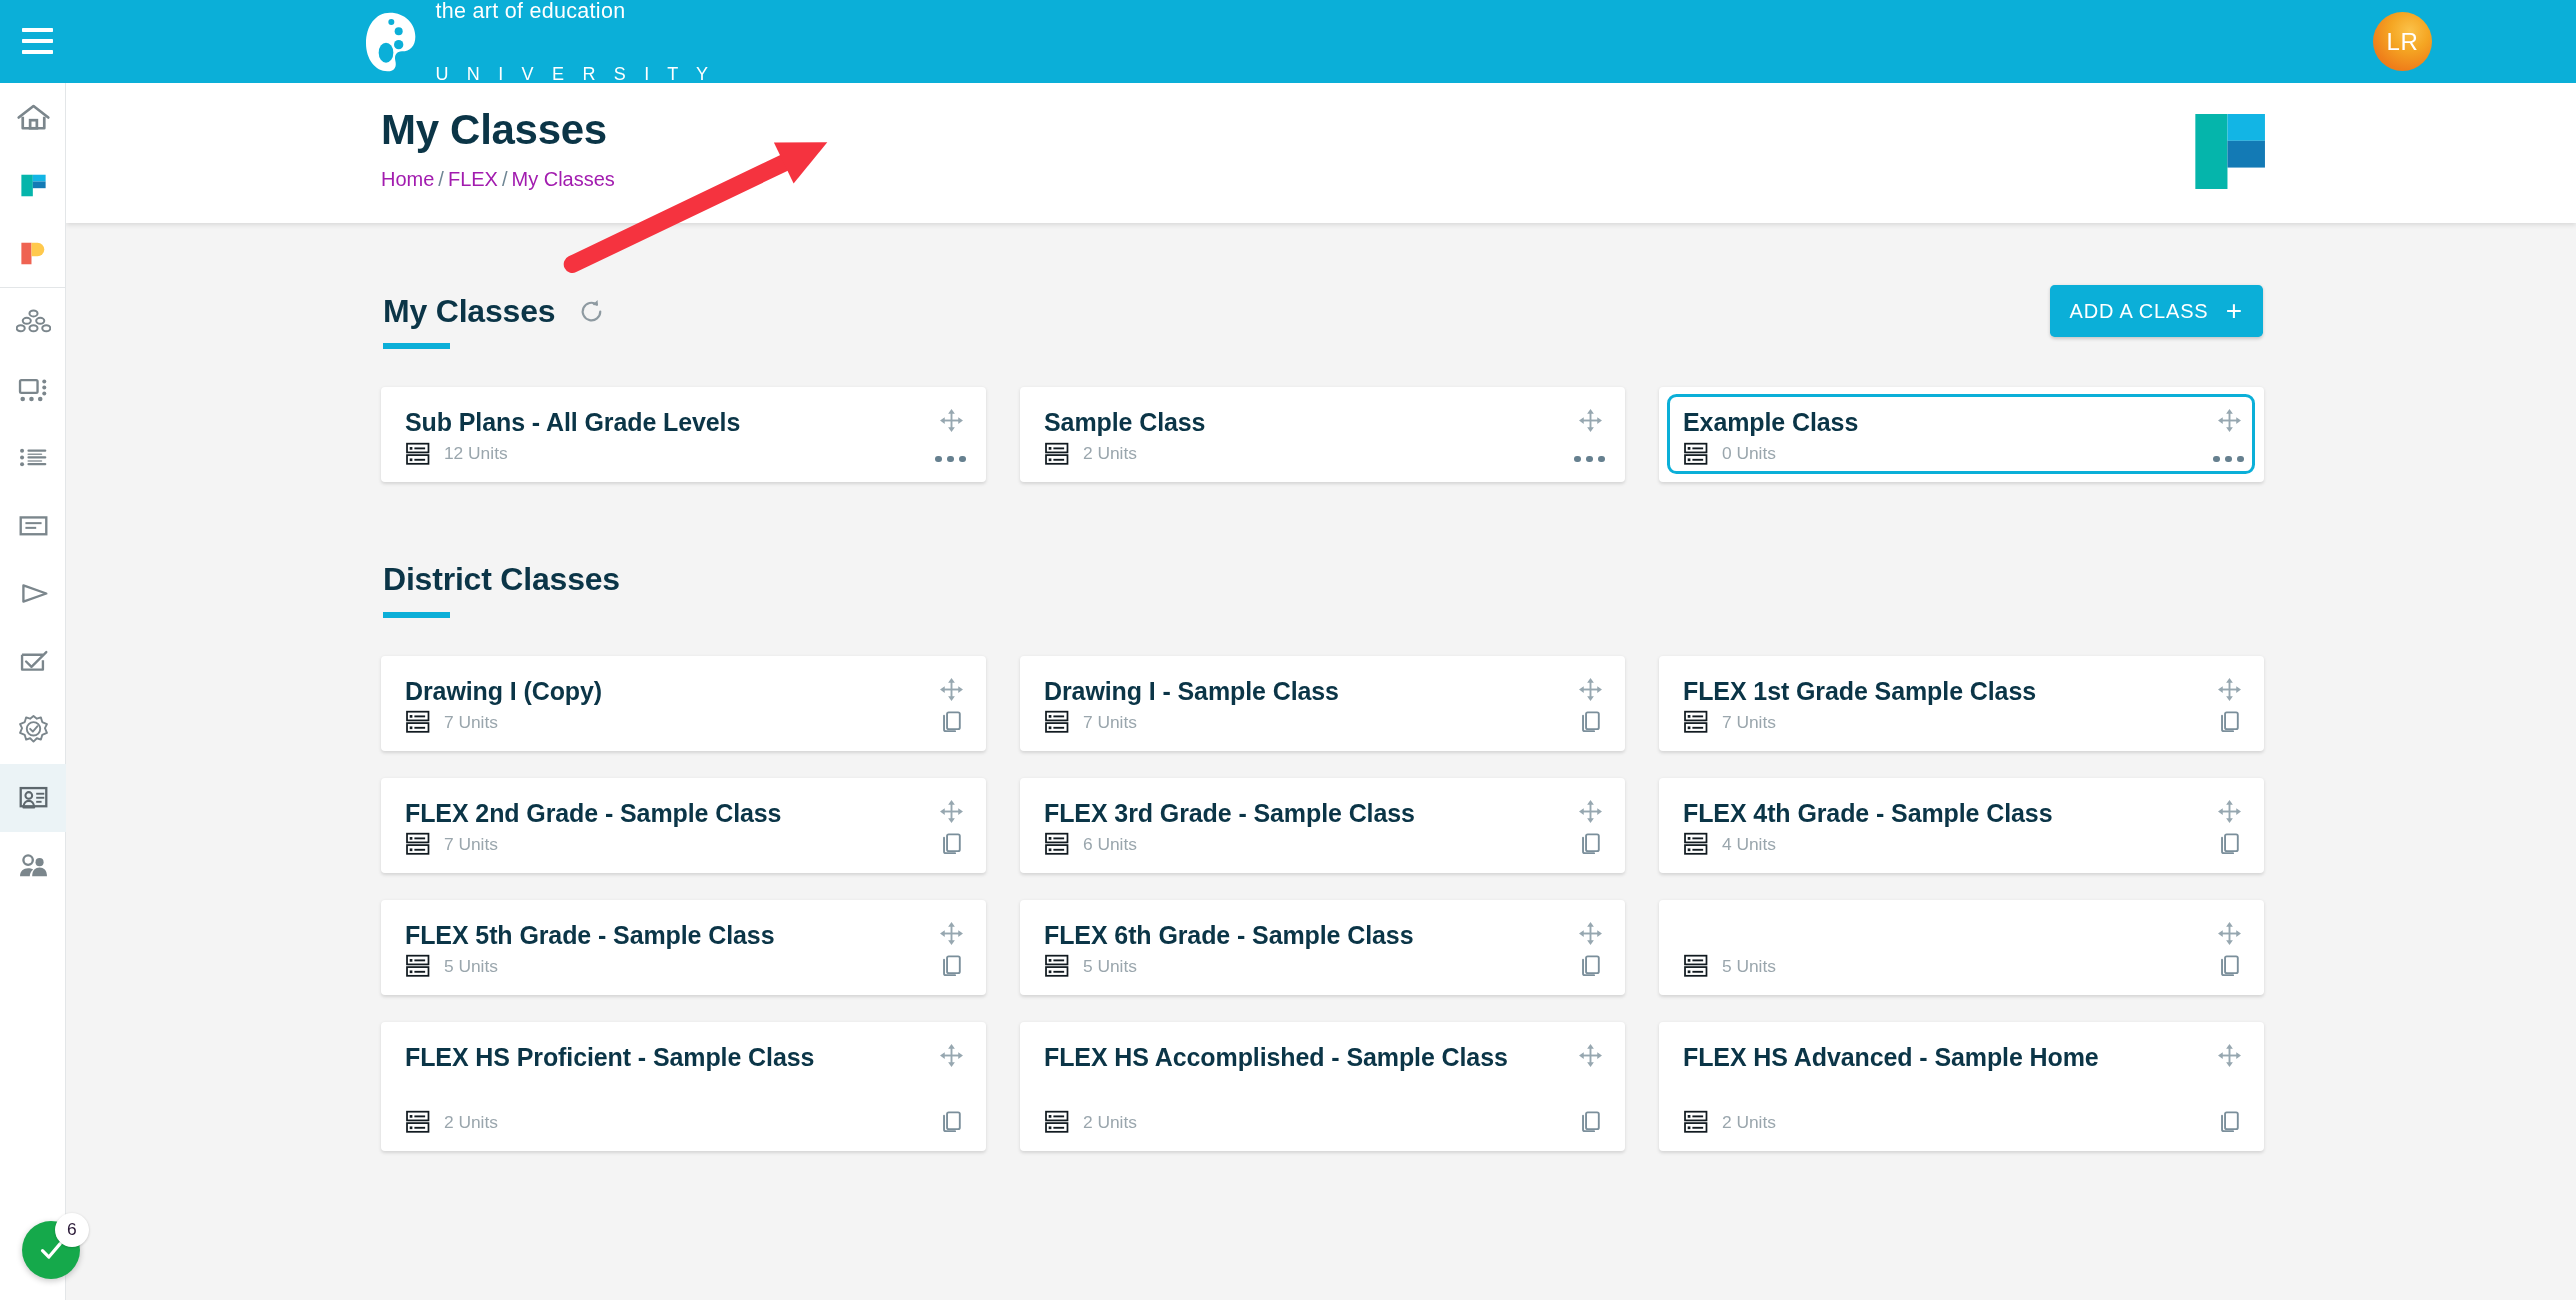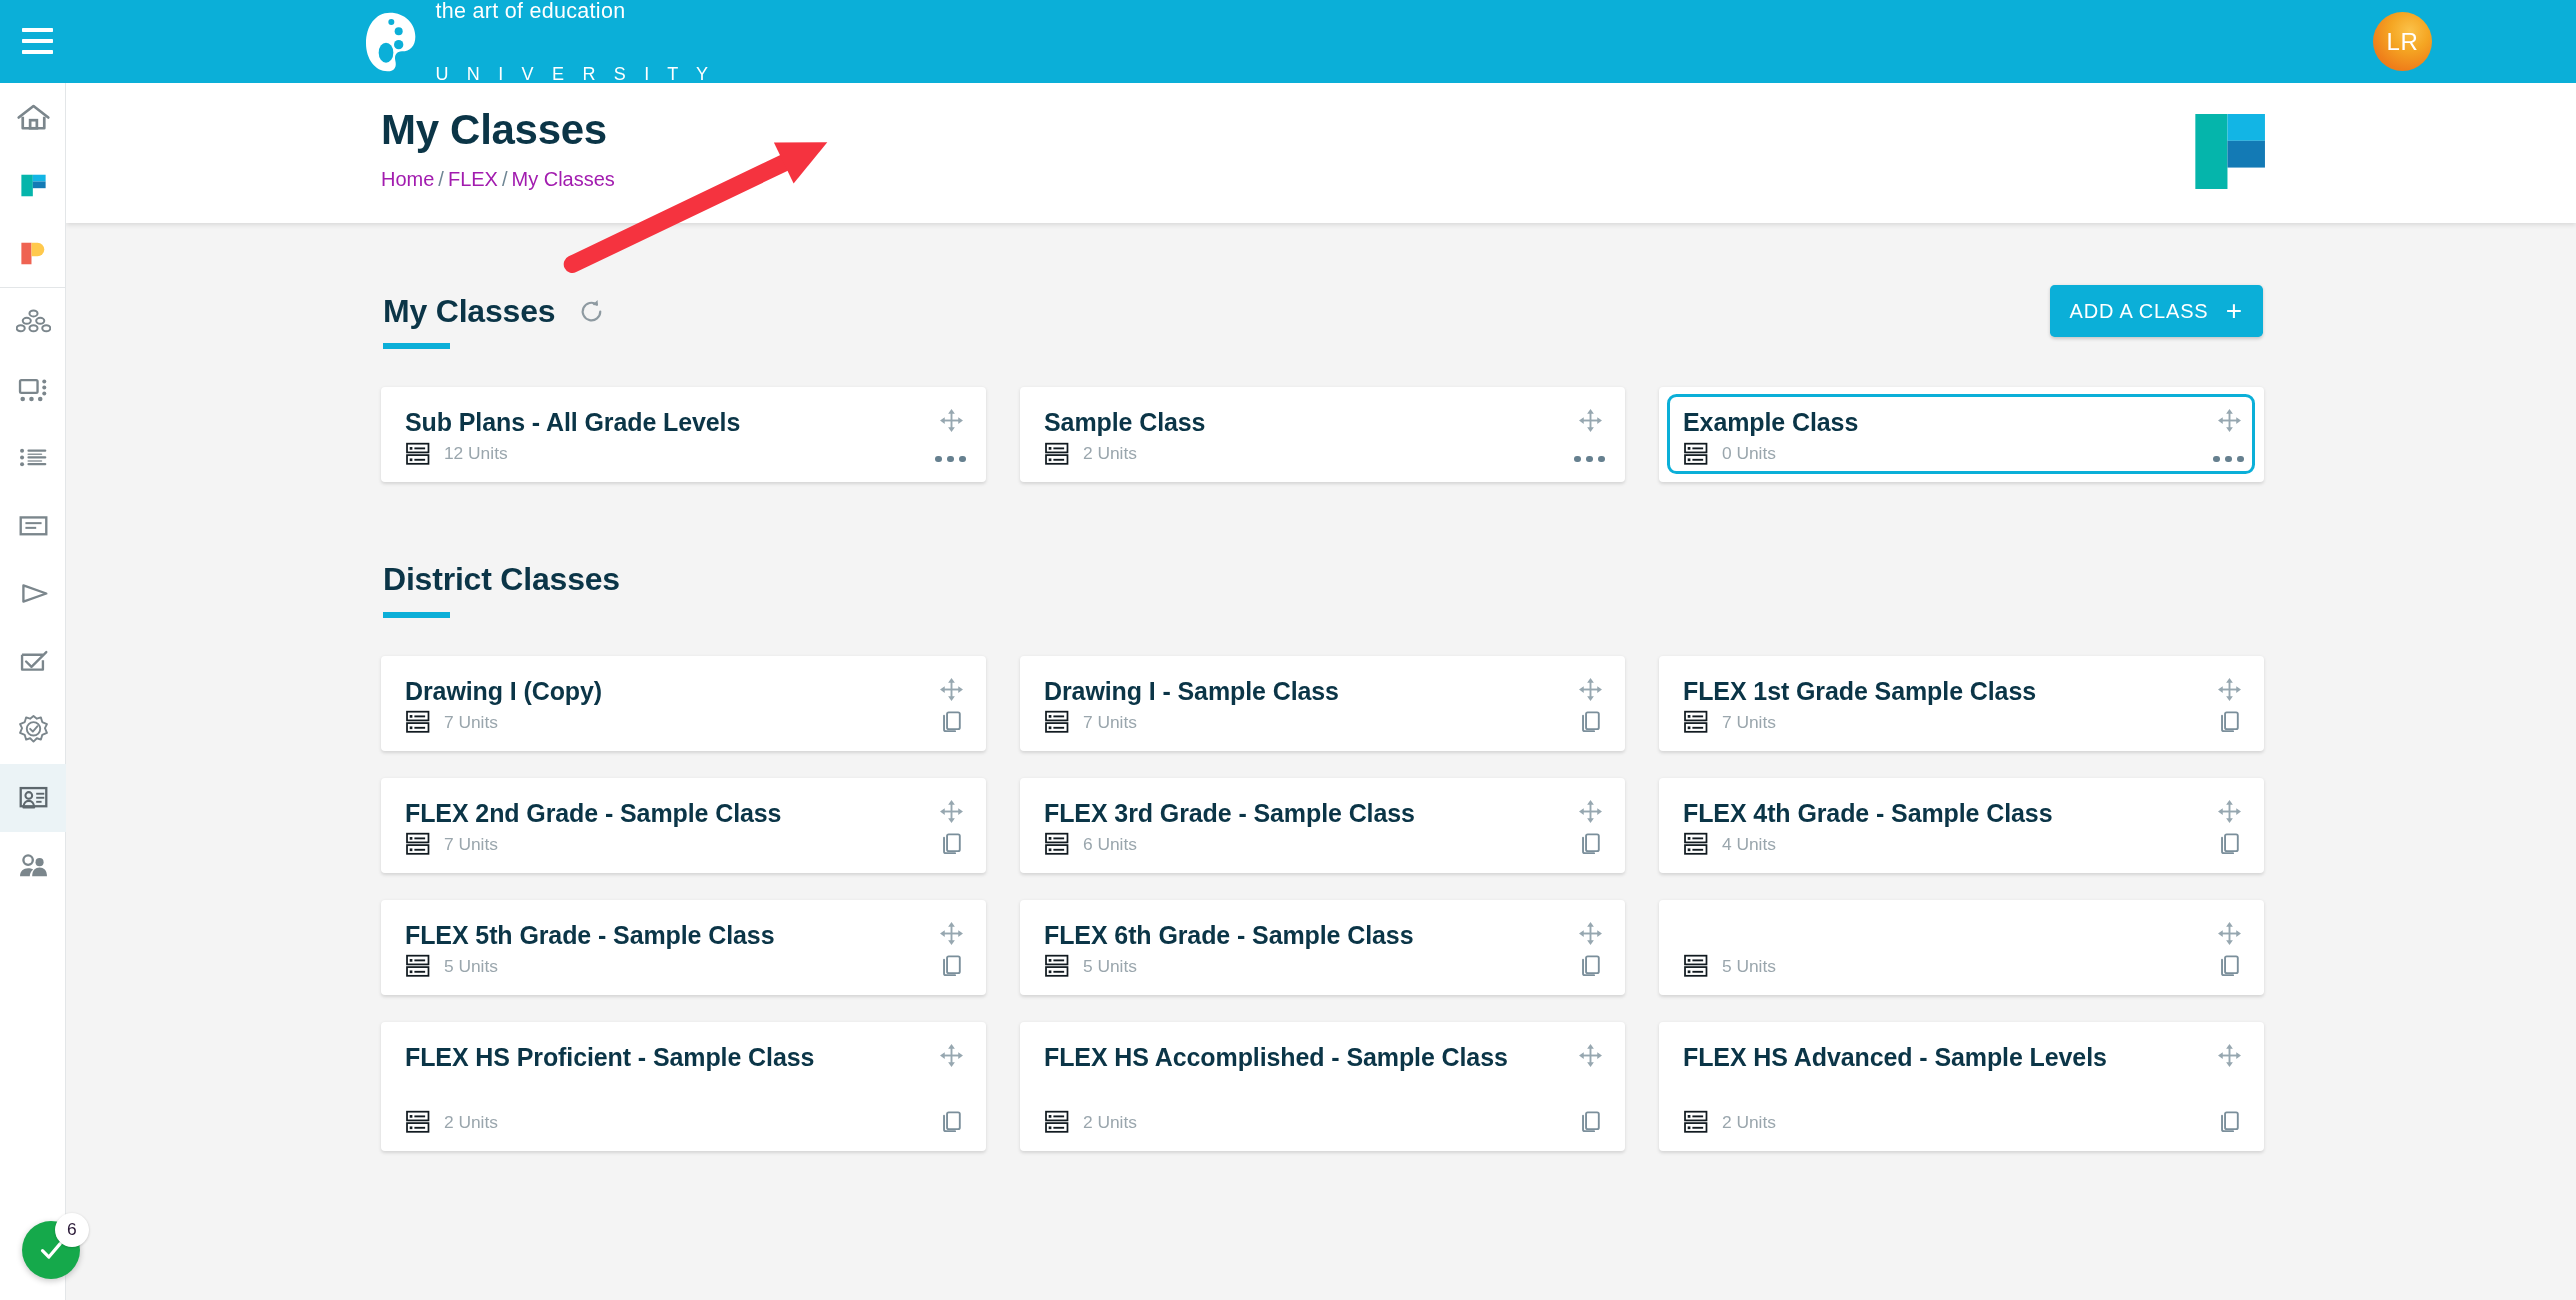--- a/index.html
+++ b/index.html
@@ -699,21 +699,21 @@
               <path d="M20 3 L25 10 H15 Z M20 37 L25 30 H15 Z M3 20 L10 15 V25 Z M37 20 L30 15 V25 Z" fill="#97a7b0"></path>
               <rect x="18.6" y="8" width="2.8" height="24" fill="#97a7b0"></rect>
               <rect x="8" y="18.6" width="24" height="2.8" fill="#97a7b0"></rect>
             </svg>
             <svg class="card-copy" viewBox="0 0 38 38">
               <rect x="12" y="5" width="19" height="25" rx="2.5" fill="none" stroke="#7b8f9b" stroke-width="2.8"></rect>
               <path d="M24 33 H10 A2.5 2.5 0 0 1 7.5 30.5 V10" fill="none" stroke="#7b8f9b" stroke-width="2.8" stroke-linecap="round"></path>
             </svg>
           </div>
           <div class="card tall">
-            <div class="card-title">FLEX HS Advanced - Sample Levels</div>
+            <div class="card-title">FLEX HS Advanced - Sample Home</div>
             <div class="card-meta">
               <svg class="units-icon" viewBox="0 0 38 38">
                 <rect x="3" y="4" width="32" height="13" fill="none" stroke="#111a20" stroke-width="2.6"></rect>
                 <rect x="7" y="9" width="4" height="4" fill="#111a20"></rect>
                 <rect x="14" y="9.6" width="16" height="2.8" fill="#111a20"></rect>
                 <rect x="3" y="21" width="32" height="13" fill="none" stroke="#111a20" stroke-width="2.6"></rect>
                 <rect x="7" y="26" width="4" height="4" fill="#111a20"></rect>
                 <rect x="14" y="26.6" width="16" height="2.8" fill="#111a20"></rect>
               </svg>
               <span class="units-text">2 Units</span>

